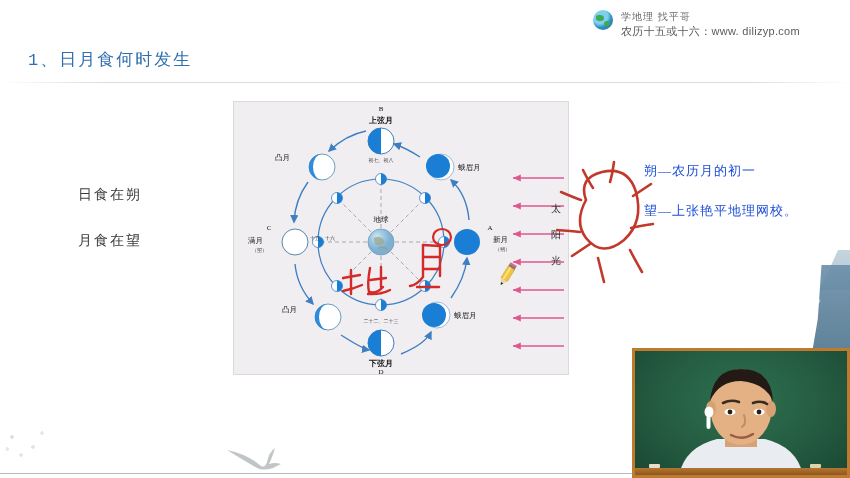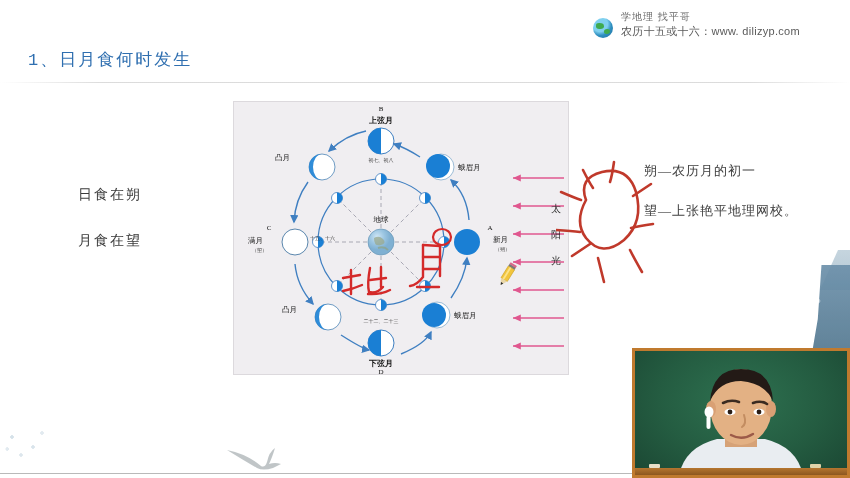--- a/index.html
+++ b/index.html
@@ -50,21 +50,21 @@
     opacity: .8;
   }
   .deco-bird {
     position: absolute; left: 225px; bottom: 8px; width: 70px; height: 26px;
     opacity: .55;
   }
 
   
   .brand {
     position: absolute; right: 50px; top: 10px;
-    display: flex; align-items: flex-end; gap: 8px;
+    display: flex; align-items: flex-start; gap: 8px;
   }
   .brand-globe {
     width: 20px; height: 20px; border-radius: 50%;
     background: radial-gradient(circle at 35% 30%, #7fd0ef 0 40%, #2f8fc0 60%, #1d6f9c 100%);
     position: relative; flex: 0 0 auto;
     box-shadow: 0 0 0 1px rgba(255,255,255,.6);
   }
   .brand-globe::before {
     content:""; position:absolute; left:3px; top:5px; width:8px; height:6px;
     background:#3faa4e; border-radius:40% 60% 50% 45%;
@@ -92,21 +92,21 @@
   .body-left { position: absolute; left: 78px; top: 186px; }
   .body-left p {
     font-size: 14px; color: #3a3a3a; letter-spacing: 2px;
     margin-bottom: 28px;
     font-family: "Liberation Serif", "DejaVu Serif", serif;
   }
 
   
   .body-right { position: absolute; left: 644px; top: 162px; }
   .body-right p {
-    font-size: 13px; color: #404040; letter-spacing: 1px;
+    font-size: 13px; color: #1d4ed8; letter-spacing: 1px;
     margin-bottom: 22px; white-space: nowrap;
     font-family: "Liberation Serif", "DejaVu Serif", serif;
   }
 
   
   .diagram {
     position: absolute; left: 233px; top: 101px;
     width: 336px; height: 274px;
     background: #f0eef1;
     border: 1px solid #dcd9dd;

